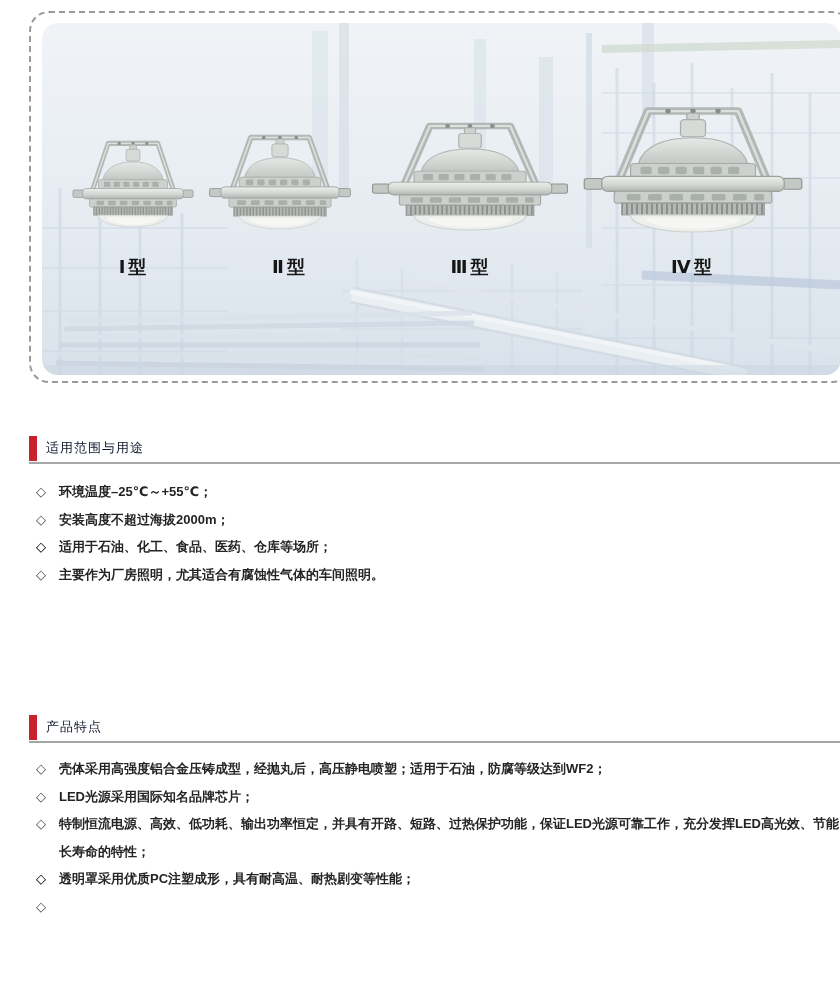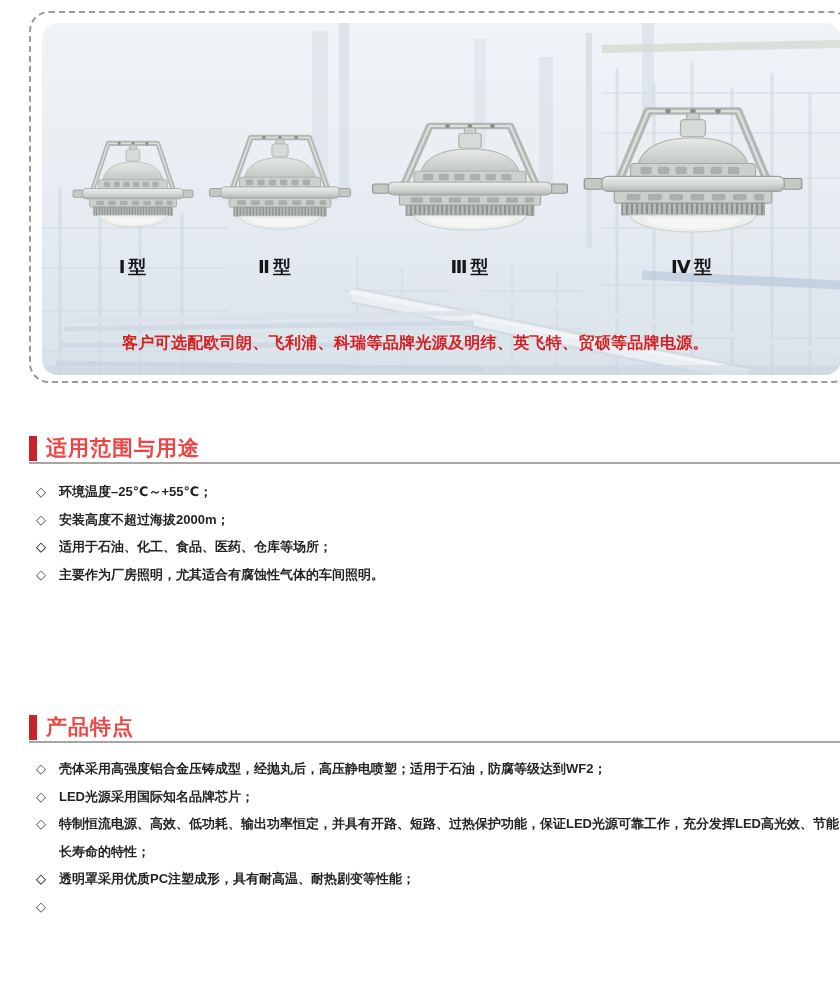--- a/index.html
+++ b/index.html
@@ -13,22 +13,22 @@
          overflow:hidden;background:linear-gradient(180deg,#eef2f6 0%,#e3eaf1 38%,#d5dfe9 70%,#c7d4e2 100%);}
   .photo svg{position:absolute;left:0;top:0;}
   .type-label{position:absolute;transform:translateX(-50%);font-size:18px;font-weight:bold;
               color:#161616;letter-spacing:3px;white-space:nowrap;}
   .hero-caption{position:absolute;left:80px;top:310px;font-size:16px;font-weight:bold;
                 letter-spacing:.3px;white-space:nowrap;}
 
   
   .section-head{position:absolute;left:8px;width:825px;height:27px;border-bottom:2px solid #a6a6a6;}
   .accent-bar{position:absolute;left:0;top:1px;width:8px;height:25px;background:#c8232c;}
-  .section-title{position:absolute;left:17px;top:0;line-height:26px;font-size:21px;font-weight:bold;
-                 color:#ef4444;letter-spacing:1px;white-space:nowrap;}
+  .section-title{position:absolute;left:17px;top:0;line-height:26px;font-size:13px;font-weight:normal;
+                 color:#0f172a;letter-spacing:1px;white-space:nowrap;}
   .head-1{top:435px;}
   .head-2{top:714px;padding-left:29px;}
 
   
   ul.feature-list{list-style:none;margin:0;padding:0;position:absolute;left:15px;width:820px;}
   .list-1{top:478px;}
   .list-2{top:755px;}
   ul.feature-list li{position:relative;padding-left:23px;line-height:27.5px;font-size:13px;
                      font-weight:600;color:#242424;letter-spacing:0;}
   .dm{position:absolute;left:0;top:0;font-size:13px;color:#3c3c3c;}
@@ -167,25 +167,24 @@
         </g>
         <rect x="0" y="0" width="799" height="352" fill="#f3f6f9" opacity="0.42"></rect>
 
         <use href="#lamp" transform="translate(91,204) scale(0.69,0.74) translate(-100,-143)"></use>
         <use href="#lamp" transform="translate(238,206) scale(0.81,0.81) translate(-100,-143)"></use>
         <use href="#lamp" transform="translate(428,207) scale(1.12,0.92) translate(-100,-143)"></use>
         <use href="#lamp" transform="translate(651,209) scale(1.25,1.07) translate(-100,-143)"></use>
       </svg>
 
       <div class="type-label" style="left:92px;top:232px">Ⅰ型</div>
-      <div class="type-label" style="left:234px;top:232px">Ⅱ型</div>
+      <div class="type-label" style="left:248px;top:232px">Ⅱ型</div>
       <div class="type-label" style="left:429px;top:232px">Ⅲ型</div>
       <div class="type-label" style="left:651px;top:232px">Ⅳ型</div>
 
-      <div class="hero-caption" style="color:#d42020">客户可选配欧司朗、飞利浦、科瑞等品牌光源及明纬、英飞特、贸硕等品牌电源。</div>
     </div>
   </div>
 
   <div class="section-head head-1">
     <div class="accent-bar"></div>
     <div class="section-title">适用范围与用途</div>
   </div>
   <ul class="feature-list list-1">
     <li><span class="dm">◇</span><span>环境温度–25℃～+55℃；</span></li>
     <li><span class="dm">◇</span><span>安装高度不超过海拔2000m；</span></li>

